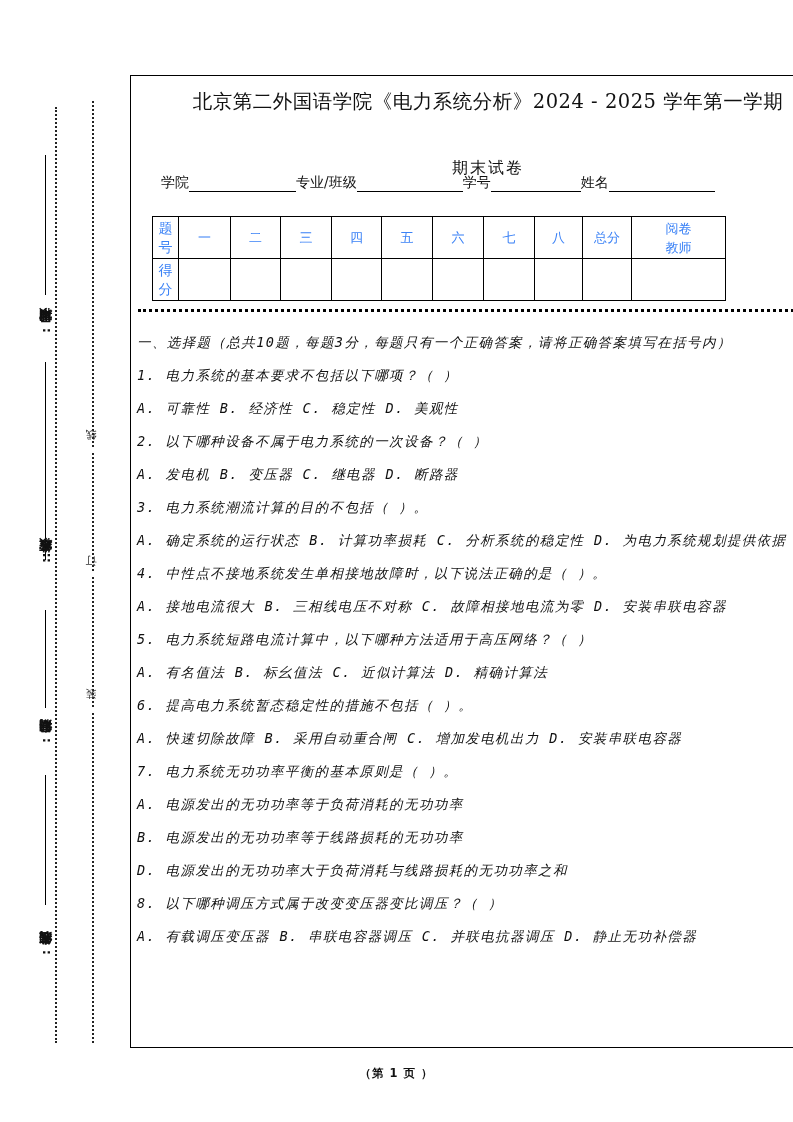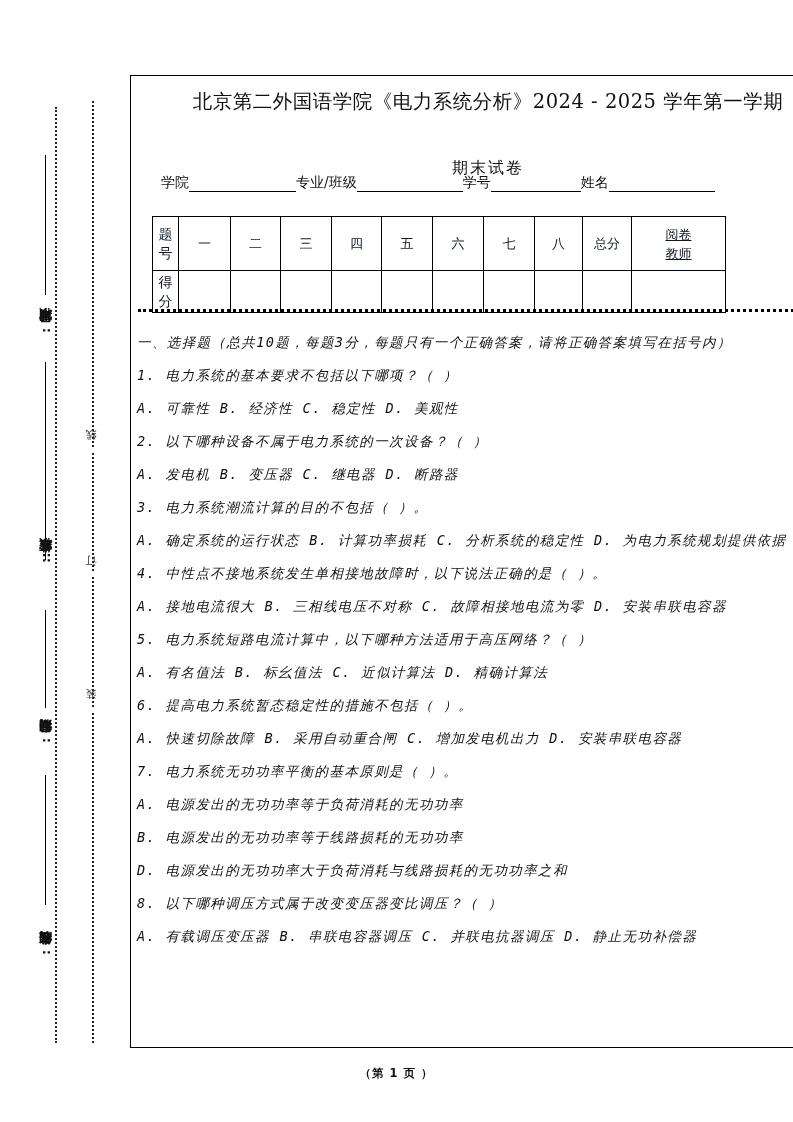--- a/index.html
+++ b/index.html
@@ -45,21 +45,21 @@
     display: flex; align-items: flex-end; white-space: nowrap;
     font-family: "DejaVu Serif", "Liberation Serif", serif;
   }
   .info .fl { display: inline-block; }
   .info .blank { display: inline-block; border-bottom: 1px solid #000; height: 12px; }
   
   table.score {
     position: absolute; left: 21px; top: 140px; width: 573px;
     border-collapse: collapse; table-layout: fixed;
     font-family: "DejaVu Serif", "Liberation Serif", serif;
-    font-size: 13px; color: #0f172a;
+    font-size: 13px; color: #3b82f6;
   }
   table.score td {
     border: 1px solid #000; text-align: center; vertical-align: middle;
     height: 41px; padding: 0; line-height: 19px;
   }
   table.score td.rowhead { width: 24px; font-size: 14px; }
   .sep-dots {
     position: absolute; left: 7px; right: 4px; top: 233px; height: 0;
     border-top: 3px dotted #000;
   }
@@ -136,21 +136,21 @@
       <td class="rowhead">题号</td>
       <td>一</td>
       <td>二</td>
       <td>三</td>
       <td>四</td>
       <td>五</td>
       <td>六</td>
       <td>七</td>
       <td>八</td>
       <td>总分</td>
-      <td style="padding:6px 28px;text-decoration:underline;">阅卷教师</td>
+      <td style="padding:0 28px;">阅卷教师</td>
     </tr>
     <tr>
       <td class="rowhead">得分</td>
       <td></td>
       <td></td>
       <td></td>
       <td></td>
       <td></td>
       <td></td>
       <td></td>

